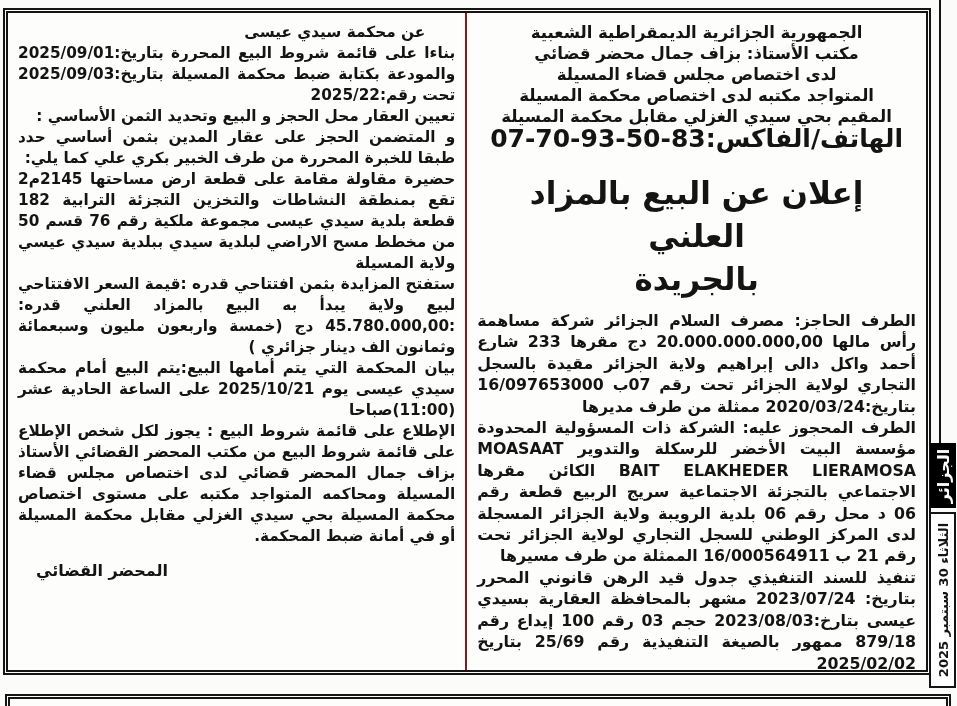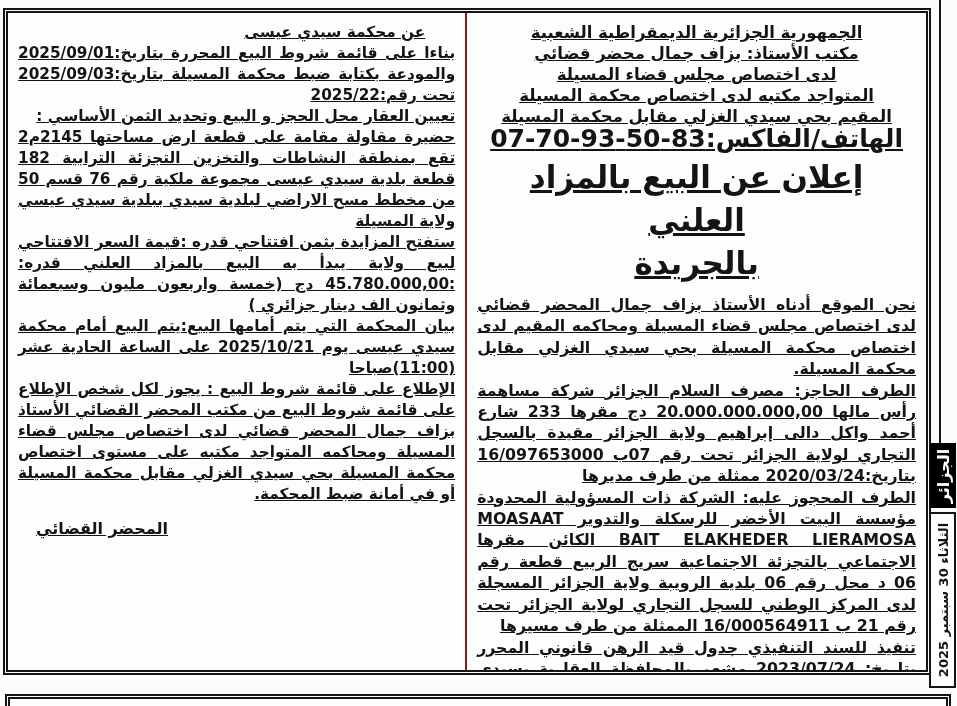--- a/index.html
+++ b/index.html
@@ -6,29 +6,29 @@
   body{
     width:957px;height:706px;position:relative;overflow:hidden;
     background:#fbfbf9;color:#141414;
     font-family:"DejaVu Sans",sans-serif;font-weight:bold;
   }
   .main-frame{
     position:absolute;top:8px;left:3px;width:928px;height:667px;
     box-sizing:border-box;border:5px double #141414;background:#fdfdfc;
     display:flex;direction:rtl;overflow:hidden;
   }
-  .col{box-sizing:border-box;padding:9px 10px 2px;overflow:hidden;text-decoration:underline;}
+  .col{box-sizing:border-box;padding:9px 10px 2px;overflow:hidden;}
   .col-right{width:50.2%;border-left:2px solid #7f1d1d;}
   .col-left{width:49.8%;}
   .office-header{text-align:center;font-size:16.5px;line-height:21px;}
   .office-header .hline{margin:0;}
   .phone-line{font-size:25px;line-height:24px;letter-spacing:.5px;}
   .main-title{
     text-align:center;font-size:31px;line-height:43px;
-    margin:5px 0 9px;font-weight:bold;
+    margin:21px 0 9px;font-weight:bold;
   }
   .body-text p{margin:0;text-align:justify;font-size:15.8px;line-height:21.4px;}
   .col-left .body-text p{font-size:15.3px;line-height:21px;}
   .court-line{text-align:right !important;padding-right:30px;}
   .order-para{text-indent:10px;}
   .signature{
     text-align:left;font-size:16px;margin-top:14px;padding-left:18px;
   }
   .bottom-frame{
     position:absolute;top:694px;left:5px;width:946px;height:40px;
@@ -66,32 +66,32 @@
       <p class="hline">المقيم بحي سيدي الغزلي مقابل محكمة المسيلة</p>
       <p class="hline phone-line">الهاتف/الفاكس:83-50-93-70-07</p>
     </div>
 
     <div class="main-title">
       <div>إعلان عن البيع بالمزاد العلني</div>
       <div>بالجريدة</div>
     </div>
 
     <div class="body-text">
-      <p>نحن الموقع أدناه الأستاذ بزاف جمال المحضر قضائي لدى اختصاص مجلس قضاء المسيلة ومحاكمه المقيم لدى اختصاص محكمة المسيلة بحي سيدي الغزلي مقابل محكمة المسيلة.</p>
       <p>الطرف الحاجز: مصرف السلام الجزائر شركة مساهمة رأس مالها 20.000.000.000,00 دج مقرها 233 شارع أحمد واكل دالى إبراهيم ولاية الجزائر مقيدة بالسجل التجاري لولاية الجزائر تحت رقم 07ب 16/097653000 بتاريخ:2020/03/24 ممثلة من طرف مديرها</p>
       <p>الطرف المحجوز عليه: الشركة ذات المسؤولية المحدودة مؤسسة البيت الأخضر للرسكلة والتدوير MOASAAT BAIT ELAKHEDER LIERAMOSA الكائن مقرها الاجتماعي بالتجزئة الاجتماعية سريج الربيع قطعة رقم 06 د محل رقم 06 بلدية الرويبة ولاية الجزائر المسجلة لدى المركز الوطني للسجل التجاري لولاية الجزائر تحت رقم 21 ب 16/000564911 الممثلة من طرف مسيرها</p>
       <p>تنفيذ للسند التنفيذي جدول قيد الرهن قانوني المحرر بتاريخ: 2023/07/24 مشهر بالمحافظة العقارية بسيدي عيسى بتارخ:2023/08/03 حجم 03 رقم 100 إيداع رقم 879/18 ممهور بالصيغة التنفيذية رقم 25/69 بتاريخ 2025/02/02</p>
     </div>
   </div>
 
   <div class="col col-left">
     <div class="body-text">
       <p class="court-line">عن محكمة سيدي عيسى</p>
       <p>بناءا على قائمة شروط البيع المحررة بتاريخ:2025/09/01 والمودعة بكتابة ضبط محكمة المسيلة بتاريخ:2025/09/03 تحت رقم:2025/22</p>
       <p>تعيين العقار محل الحجز و البيع وتحديد الثمن الأساسي :</p>
+      <p>و المتضمن الحجز على عقار المدين بثمن أساسي حدد طبقا للخبرة المحررة من طرف الخبير بكري علي كما يلي:</p>
       <p>حضيرة مقاولة مقامة على قطعة ارض مساحتها 2145م2 تقع بمنطقة النشاطات والتخزين التجزئة الترابية 182 قطعة بلدية سيدي عيسى مجموعة ملكية رقم 76 قسم 50 من مخطط مسح الاراضي لبلدية سيدي ببلدية سيدي عيسي  ولاية المسيلة</p>
       <p>ستفتح المزايدة بثمن افتتاحي قدره :قيمة السعر الافتتاحي لبيع ولاية يبدأ به البيع بالمزاد العلني قدره: :45.780.000,00 دج (خمسة واربعون مليون وسبعمائة وثمانون الف دينار جزائري )</p>
       <p>بيان المحكمة التي يتم أمامها البيع:يتم البيع أمام محكمة سيدي عيسى يوم 2025/10/21 على الساعة الحادية عشر (11:00)صباحا</p>
       <p>الإطلاع على قائمة شروط البيع : يجوز لكل شخص الإطلاع على قائمة شروط البيع من مكتب المحضر القضائي الأستاذ بزاف جمال المحضر قضائي لدى  اختصاص مجلس قضاء المسيلة ومحاكمه المتواجد مكتبه على مستوى اختصاص محكمة المسيلة بحي سيدي الغزلي مقابل محكمة المسيلة أو في أمانة ضبط المحكمة.</p>
     </div>
     <div class="signature">المحضر القضائي</div>
   </div>
 
 </div>
 

